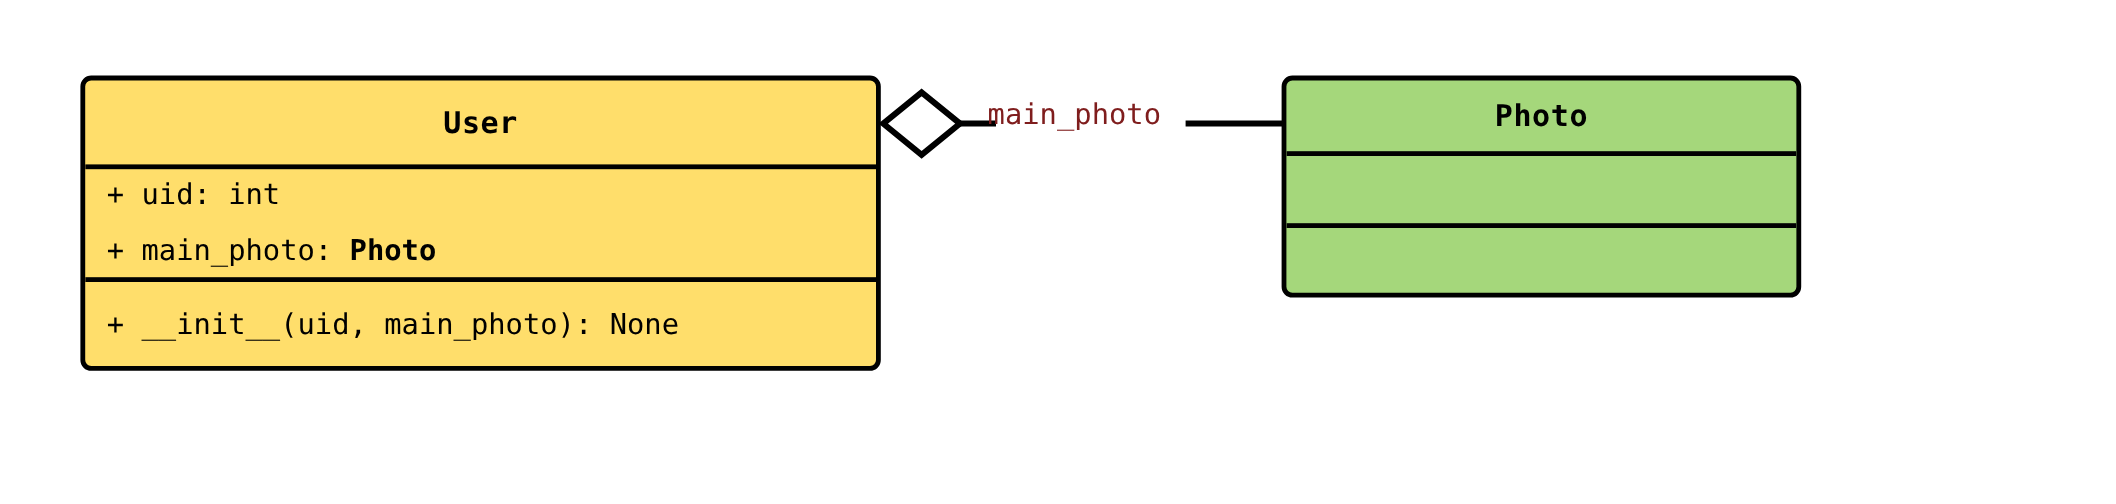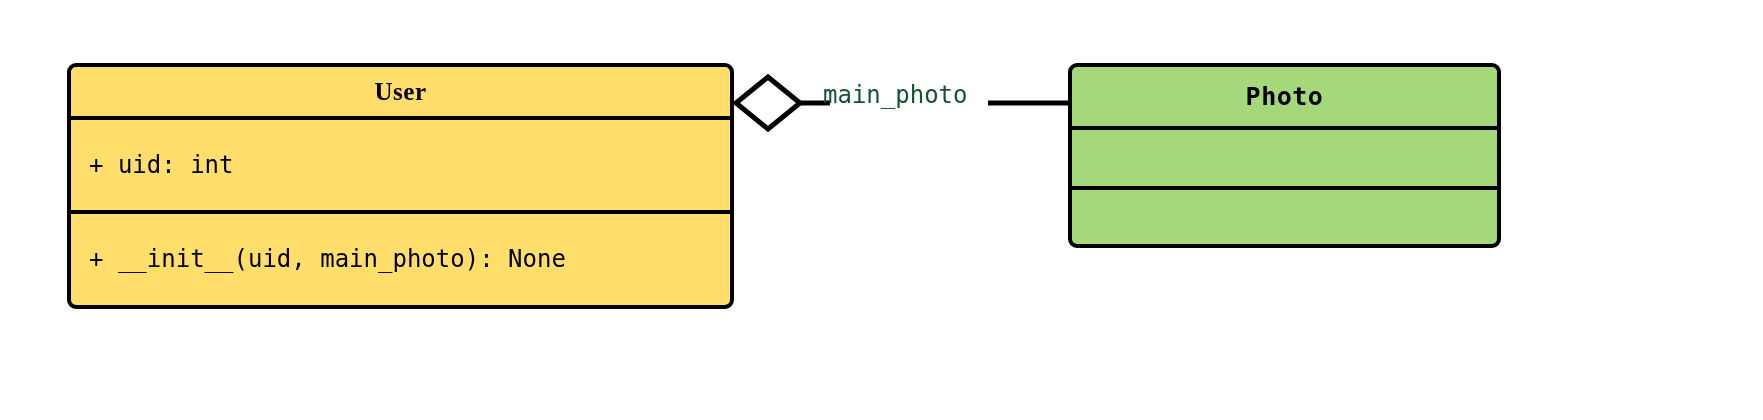--- a/index.html
+++ b/index.html
@@ -70,21 +70,21 @@
   }
 
   
   #class-user {
     left: 67px;
     top: 63px;
     width: 667px;
     height: 246px;
     background: #FFDE6B;
   }
-  #class-user .uml-title { height: 49px; font-family: Liberation Serif, serif; }
+  #class-user .uml-title { height: 70px; }
   #class-user .compartment-attributes { height: 94px; gap: 16px; }
   #class-user .compartment-methods { flex: 1; }
 
   
   #class-photo {
     left: 1068px;
     top: 63px;
     width: 433px;
     height: 185px;
     background: #A5D77B;
@@ -102,35 +102,36 @@
     height: 80px;
     pointer-events: none;
   }
 
   .edge-label {
     position: absolute;
     left: 823px;
     top: 81px;
     font-size: 24px;
     line-height: 28px;
-    color: #14532d;
+    color: #7f1d1d;
     white-space: nowrap;
   }
 </style>
 </head>
 <body>
 
 <div id="diagram-canvas">
 
   <div class="uml-class" id="class-user">
 
     <div class="uml-compartment uml-title">User</div>
 
     <div class="uml-compartment uml-members compartment-attributes">
       <div class="uml-member">+ uid: int</div>
+      <div class="uml-member"><span>+ main_photo: </span><span class="type-ref">Photo</span></div>
     </div>
 
     <div class="uml-compartment uml-members compartment-methods">
       <div class="uml-member">+ __init__(uid, main_photo): None</div>
     </div>
 
   </div>
 
   <svg id="edge-user-photo" viewBox="0 0 342 80">
 

